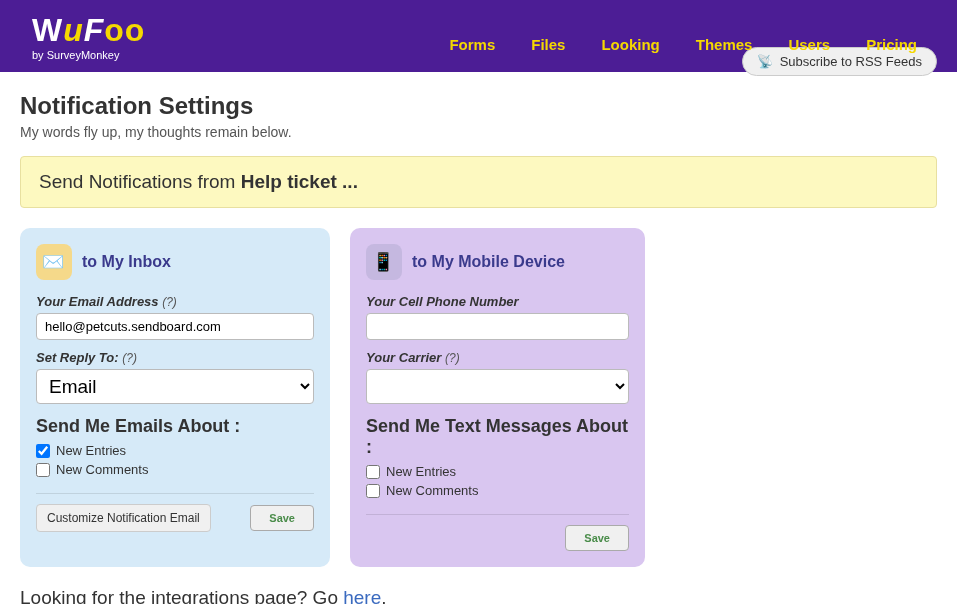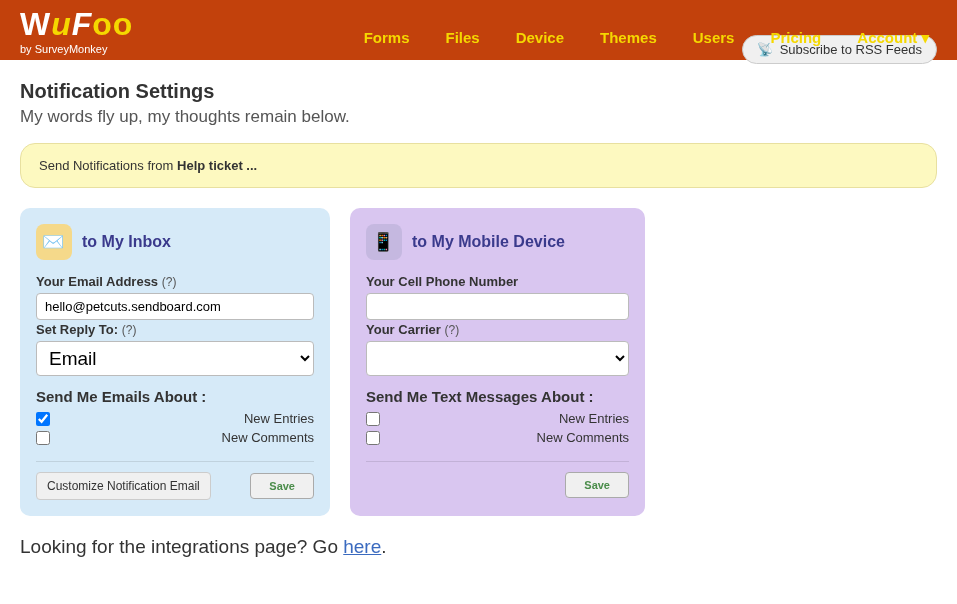--- a/index.html
+++ b/index.html
@@ -1,24 +1,24 @@
 <!DOCTYPE html>
 <html><head>
   <meta charset="utf-8">
   <style>
     * { box-sizing: border-box; margin: 0; padding: 0; }
     body { font-family: Arial, sans-serif; font-size: 14px; background: #fff; }
 
     
     #header {
-      background-color: #c2410c;
-      padding: 0 20px;
-      display: flex;
-      align-items: center;
-      height: 60px;
+      background-color: #4c1d95;
+      padding: 0 32px;
+      display: flex;
+      align-items: center;
+      height: 72px;
     }
     #logo-area {
       display: flex;
       flex-direction: column;
       margin-right: auto;
     }
     #logo-text {
       font-size: 32px;
       font-weight: bold;
       color: #fff;
@@ -46,27 +46,27 @@
       margin-top: 16px;
     }
     .nav-account::after { content: ' ▾'; }
 
     
     #main {
       padding: 20px 20px 20px 20px;
     }
 
     #page-title {
-      font-size: 20px;
+      font-size: 24px;
       font-weight: bold;
       color: #333;
       margin-bottom: 4px;
     }
     #page-subtitle {
-      font-size: 17px;
+      font-size: 14px;
       color: #555;
       margin-bottom: 16px;
     }
 
     #rss-button {
       float: right;
       margin-top: -45px;
       background: #f0f0f0;
       border: 1px solid #ccc;
       border-radius: 20px;
@@ -75,23 +75,23 @@
       cursor: pointer;
       display: flex;
       align-items: center;
       gap: 6px;
       color: #333;
     }
 
     #notification-banner {
       background: #fdf9c0;
       border: 1px solid #e8e0a0;
-      border-radius: 15px;
+      border-radius: 4px;
       padding: 14px 18px;
-      font-size: 13px;
+      font-size: 19px;
       color: #333;
       margin-bottom: 20px;
       clear: both;
     }
     #notification-banner strong { font-weight: bold; }
 
     #panels {
       display: flex;
       gap: 20px;
     }
@@ -134,21 +134,22 @@
       font-size: 16px;
       font-weight: bold;
       color: #3a3a8c;
     }
 
     .field-label {
       font-size: 13px;
       font-weight: bold;
       color: #333;
       margin-bottom: 4px;
-      margin-top: 2px;
+      margin-top: 10px;
+      font-style: italic;
     }
     .field-label .help-link {
       font-weight: normal;
       color: #555;
       font-size: 12px;
     }
 
     input[type="text"], input[type="tel"] {
       width: 100%;
       padding: 5px 8px;
@@ -162,34 +163,34 @@
       width: 100%;
       padding: 5px 8px;
       border: 1px solid #bbb;
       border-radius: 4px;
       font-size: 19px;
       background: #fff;
       appearance: auto;
     }
 
     .send-about-label {
-      font-size: 15px;
+      font-size: 18px;
       font-weight: bold;
       margin-top: 12px;
       margin-bottom: 6px;
       color: #333;
     }
 
     .checkbox-row {
       display: flex;
       align-items: center;
+      gap: 6px;
       margin-bottom: 4px;
       font-size: 13px;
       color: #333;
-      justify-content: space-between;
     }
     .checkbox-row input[type="checkbox"] {
       width: 14px;
       height: 14px;
     }
 
     .panel-footer {
       display: flex;
       justify-content: space-between;
       align-items: center;
@@ -243,25 +244,24 @@
 <div id="header">
   <div id="logo-area">
     <div id="logo-text">
       <span class="w">W</span><span class="u">u</span><span class="f">F</span><span class="oo">oo</span>
     </div>
     <div id="logo-sub">by SurveyMonkey</div>
   </div>
   <nav>
     <a>Forms</a>
     <a>Files</a>
-    <a>Device</a>
+    <a>Looking</a>
     <a>Themes</a>
     <a>Users</a>
     <a>Pricing</a>
-    <a class="nav-account">Account</a>
   </nav>
 </div>
 
 <div id="main">
 
   <button id="rss-button">
     <span>📡</span>
     <span>Subscribe to RSS Feeds</span>
   </button>
 

